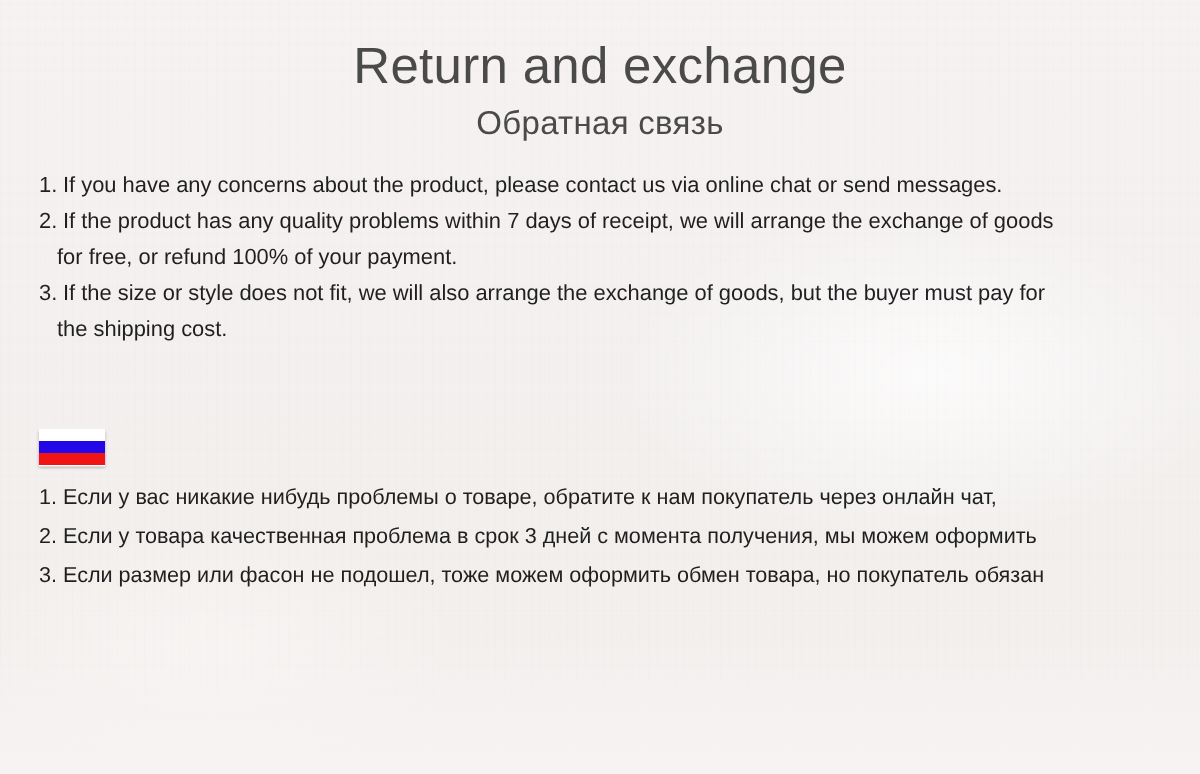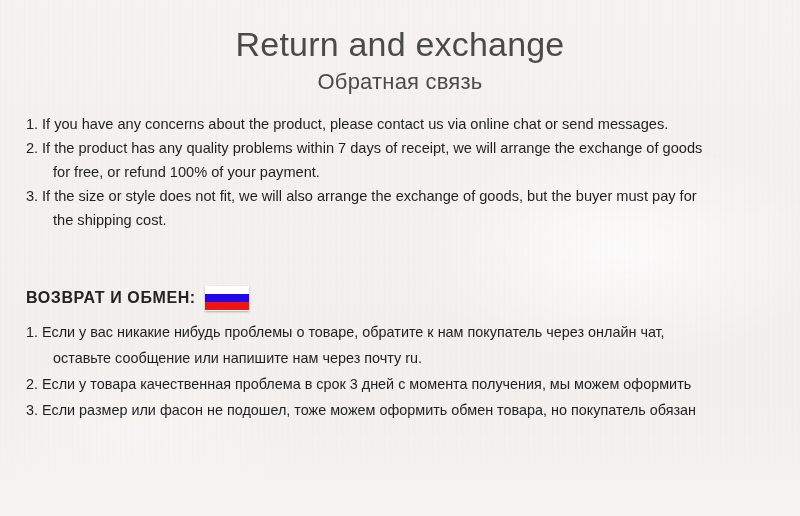--- a/index.html
+++ b/index.html
@@ -107,21 +107,21 @@
     text-align: left;
   }
   .item-text {
     flex: 1 1 auto;
   }
   .cont-flush {
     display: flex;
     font-size: 14.6px;
     line-height: 24px;
     color: #1f1f1f;
-    margin-left: 27px;
+    margin-left: 12px;
   }
   #section-ru .list-item,
   #section-ru .cont-flush {
     font-size: 14.4px;
     line-height: 26px;
   }
   #section-ru .list { margin-top: 6px; }
   #list-ru .list-item { margin-bottom: 0px; }
 
   
@@ -206,37 +206,33 @@
       </div>
       <div class="cont-flush">
         <span>the shipping cost.</span>
       </div>
 
     </div>
   </div>
 
   <div class="section" id="section-ru">
     <div class="section-head">
-      <span class="section-head-label">ВОЗВРАТ И ОБМЕН:</span>
       <span class="flag flag-ru">
         <span class="band band-white"></span>
         <span class="band band-blue"></span>
         <span class="band band-red"></span>
       </span>
     </div>
 
     <div class="list" id="list-ru">
 
       <div class="list-item">
         <span class="item-num">1.</span>
         <span class="item-text">Если  у вас никакие нибудь проблемы о товаре, обратите к нам покупатель через онлайн чат,</span>
       </div>
-      <div class="cont-flush">
-        <span>оставьте сообщение или напишите нам через почту ru.</span>
-      </div>
 
       <div class="list-item">
         <span class="item-num">2.</span>
         <span class="item-text">Если у товара качественная проблема в срок 3 дней с момента получения, мы можем оформить</span>
       </div>
 
       <div class="list-item">
         <span class="item-num">3.</span>
         <span class="item-text">Если размер или фасон не подошел, тоже можем оформить обмен товара, но покупатель обязан</span>
       </div>

